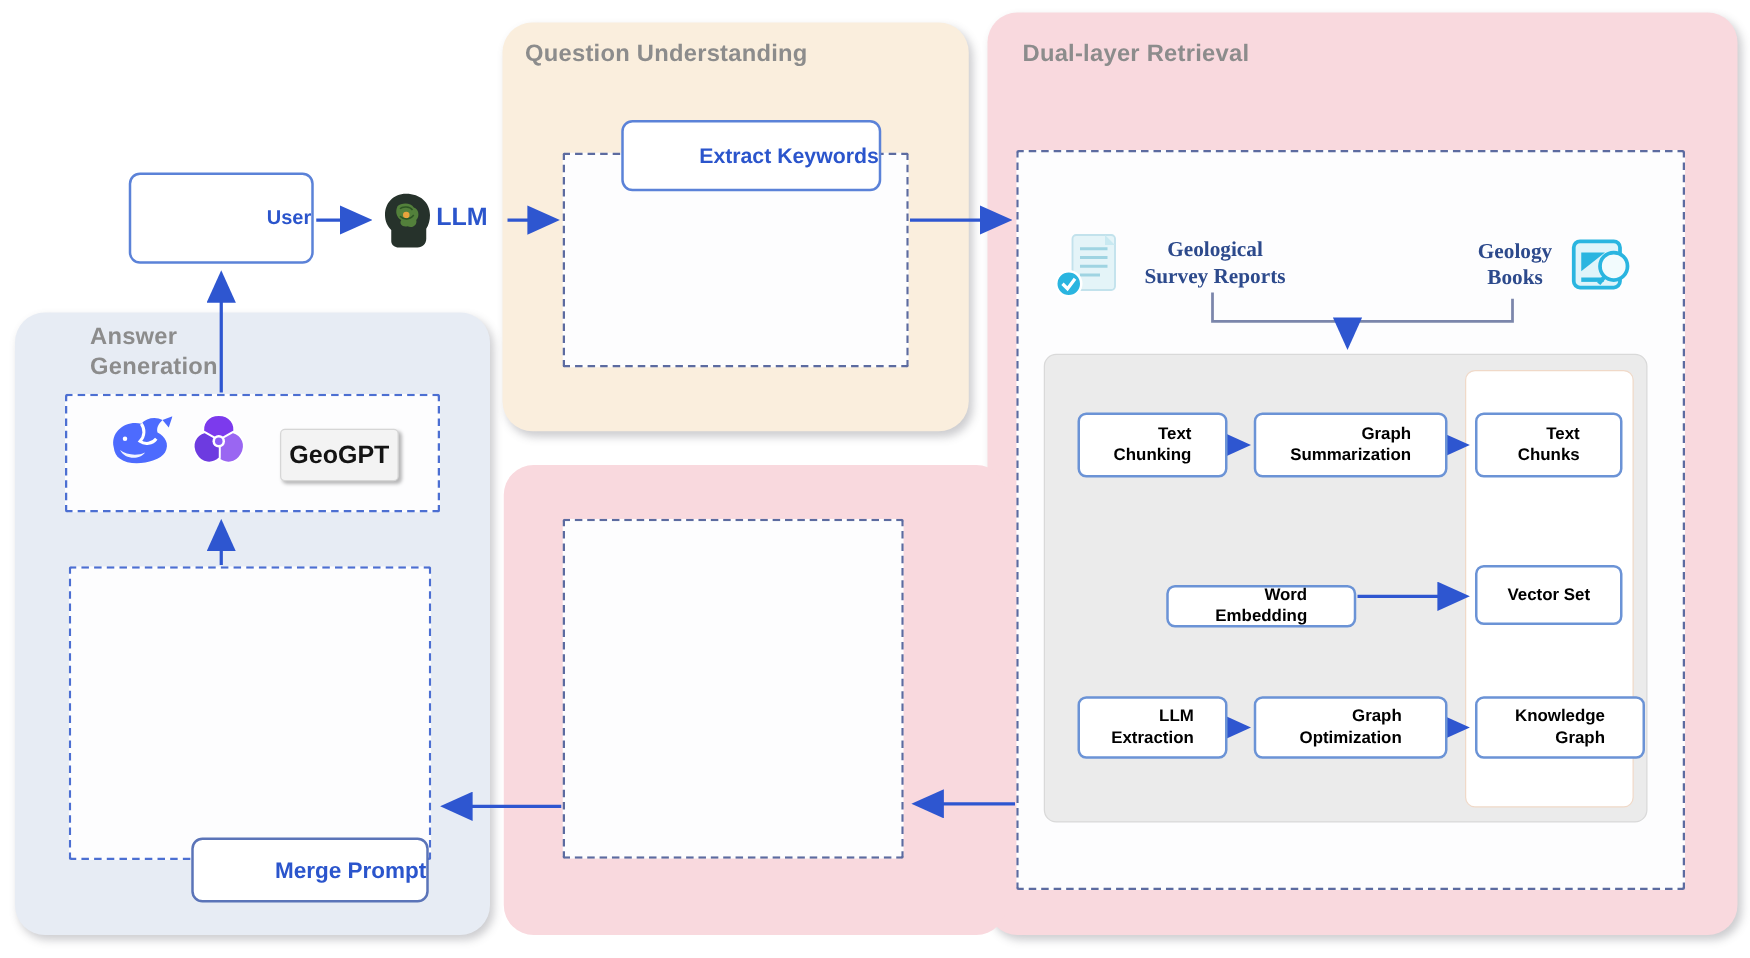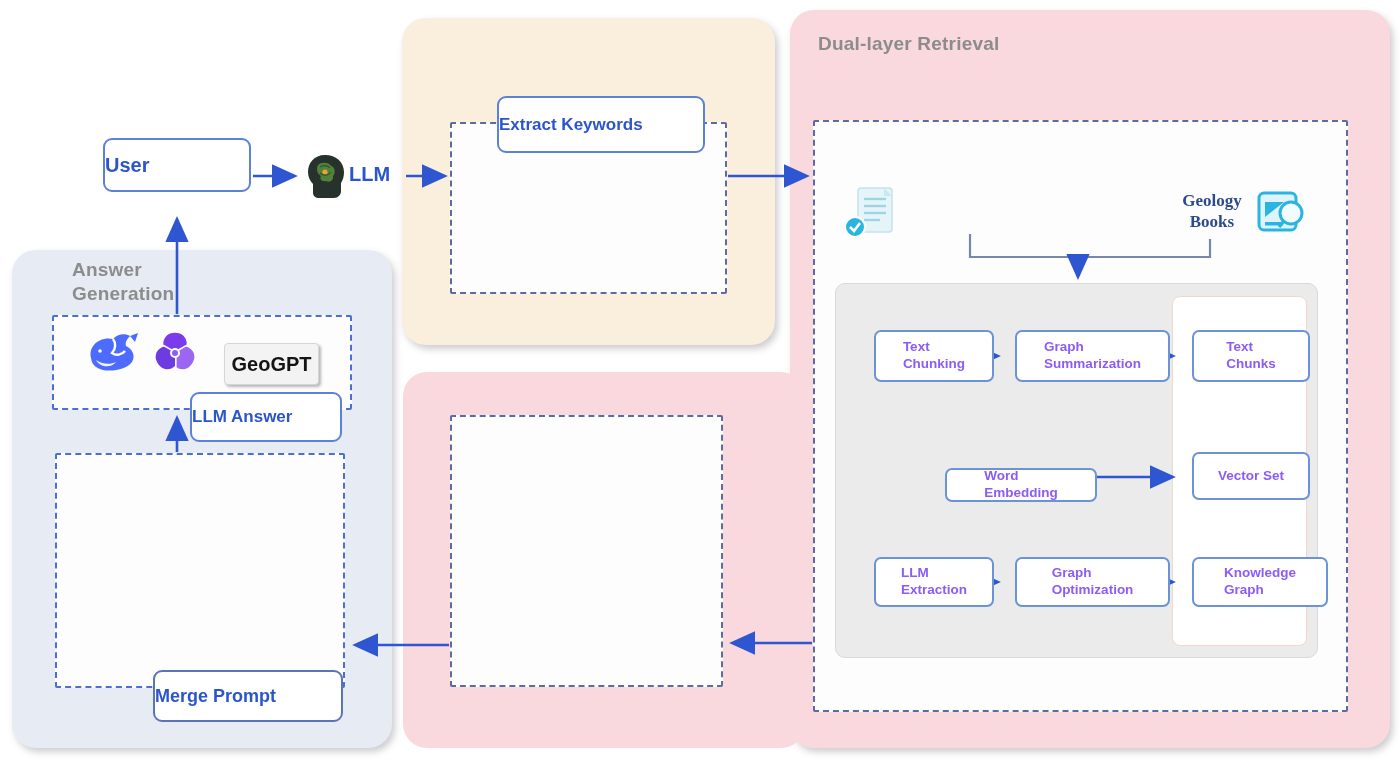--- a/index.html
+++ b/index.html
@@ -13,24 +13,24 @@
   .panel-pink{background:#f9d9de;}
   .panel-blue{background:#e7ecf4;}
   .panel-title{font-size:19px;font-weight:700;color:#8c8c8c;letter-spacing:.2px;z-index:6;}
 
   
   .dashedbox{border:2px dashed #5c6ba0;background:#fdfdfe;border-radius:2px;z-index:2;}
   .dashedbox-blue{border:2px dashed #4c6fd2;background:#fdfdfe;border-radius:2px;z-index:2;}
 
   
   .bluebox{background:#ffffff;border:2.5px solid #5b82d8;border-radius:9px;display:flex;
-           align-items:center;justify-content:flex-start;color:#2b55cc;font-weight:700;z-index:10;}
+           align-items:center;justify-content:flex-end;color:#2b55cc;font-weight:700;z-index:10;}
   .pipebox{background:#ffffff;border:2px solid #6b93d6;border-radius:7px;display:flex;
-           align-items:center;justify-content:center;text-align:left;color:#8b5cf6;
-           font-weight:700;font-size:13.5px;line-height:1.25;z-index:10;margin-left:12px;}
+           align-items:center;justify-content:center;text-align:right;color:#000000;
+           font-weight:700;font-size:13.5px;line-height:1.25;z-index:10;}
 
   
   .graypanel{background:#ebebeb;border:1.5px solid #d9d9d9;border-radius:10px;z-index:2;}
   .whitecol{background:#ffffff;border:1.5px solid #f0d9c8;border-radius:8px;z-index:3;}
 
   
   .fieldline{font-size:15px;line-height:21.7px;color:#4a6cd4;z-index:6;}
   .fieldline b{color:#2b50c8;font-weight:700;}
   .indent{padding-left:14px;}
   .serif-label{font-family:"Liberation Serif",serif;font-weight:700;font-size:17px;
@@ -48,20 +48,21 @@
 </head>
 <body>
 
 <div id="canvas">
 
   <div class="abs panel panel-cream" style="left:402px;top:18px;width:373px;height:327px;"></div>
   <div class="abs panel panel-pink" style="left:790px;top:10px;width:600px;height:738px;"></div>
   <div class="abs panel panel-pink" style="left:403px;top:372px;width:402px;height:376px;box-shadow:none;"></div>
   <div class="abs panel panel-blue" style="left:12px;top:250px;width:380px;height:498px;"></div>
 
+  <div class="abs panel-title" style="left:420px;top:33px;">Question Understanding</div>
   <div class="abs panel-title" style="left:818px;top:33px;">Dual-layer Retrieval</div>
   <div class="abs panel-title pre" style="left:42px;top:258px;line-height:1.25;margin-left:30px;">Answer
 Generation</div>
 
   <div class="abs dashedbox" style="left:450px;top:122px;width:277px;height:172px;"></div>
   <div class="abs dashedbox" style="left:813px;top:120px;width:535px;height:592px;"></div>
   <div class="abs dashedbox" style="left:450px;top:415px;width:273px;height:272px;"></div>
   <div class="abs dashedbox-blue" style="left:52px;top:315px;width:300px;height:95px;"></div>
   <div class="abs dashedbox-blue" style="left:55px;top:453px;width:290px;height:235px;"></div>
 
@@ -83,21 +84,21 @@
     <line x1="1159" y1="356" x2="1172" y2="356" stroke="#2e56d0" stroke-width="2.6" marker-end="url(#ah)"></line>
     <line x1="1086" y1="477" x2="1172" y2="477" stroke="#2e56d0" stroke-width="2.6" marker-end="url(#ah)"></line>
     <line x1="983" y1="582" x2="997" y2="582" stroke="#2e56d0" stroke-width="2.6" marker-end="url(#ah)"></line>
     <line x1="1159" y1="582" x2="1172" y2="582" stroke="#2e56d0" stroke-width="2.6" marker-end="url(#ah)"></line>
     <line x1="812" y1="643" x2="733" y2="643" stroke="#2e56d0" stroke-width="2.6" marker-end="url(#ah)"></line>
     <line x1="449" y1="645" x2="356" y2="645" stroke="#2e56d0" stroke-width="2.6" marker-end="url(#ah)"></line>
     <line x1="177" y1="452" x2="177" y2="419" stroke="#2e56d0" stroke-width="2.6" marker-end="url(#ah)"></line>
     <line x1="177" y1="314" x2="177" y2="220" stroke="#2e56d0" stroke-width="2.6" marker-end="url(#ah)"></line>
   </svg>
 
-  <div class="abs bluebox" style="left:103px;top:138px;width:148px;height:54px;font-size:20px;">
+  <div class="abs bluebox" style="left:103px;top:138px;width:148px;height:73px;font-size:16px;">
     <span>User</span>
   </div>
 
   <div class="abs iconwrap" style="left:305px;top:152px;width:40px;height:47px;">
     <svg width="38" height="46" viewBox="0 0 38 46">
       <path d="M19 2 C8 2 2 10 2 19 C2 24 4 28 7 31 L7 40 C7 43 10 45 13 45 L28 45 C32 45 35 42 35 38 L35 30 C37 27 38 23 38 19 C38 9 30 2 19 2 Z" fill="#26322b"></path>
       <path d="M12 12 C10 16 11 21 15 23 C13 26 16 29 20 28 C24 30 28 27 27 23 C30 20 29 14 25 13 C23 9 15 9 12 12 Z" fill="#53803b"></path>
       <circle cx="19" cy="19" r="2.6" fill="#e8a33d"></circle>
       <path d="M14 14 C16 12 22 12 24 15 M14 20 C17 23 22 23 25 19" stroke="#2d5524" stroke-width="1.2" fill="none"></path>
     </svg>
@@ -130,20 +131,22 @@
       <rect x="16" y="2" width="34" height="44" rx="3" fill="#e4f4f8" stroke="#c2e2ec" stroke-width="1.5"></rect>
       <path d="M42 2 L50 10 L42 10 Z" fill="#c9e9f1"></path>
       <line x1="22" y1="13" x2="44" y2="13" stroke="#9fd4e2" stroke-width="2.4"></line>
       <line x1="22" y1="20" x2="44" y2="20" stroke="#9fd4e2" stroke-width="2.4"></line>
       <line x1="22" y1="27" x2="44" y2="27" stroke="#9fd4e2" stroke-width="2.4"></line>
       <line x1="22" y1="34" x2="38" y2="34" stroke="#9fd4e2" stroke-width="2.4"></line>
       <circle cx="13" cy="41" r="10" fill="#2ab5e0" stroke="#ffffff" stroke-width="2"></circle>
       <path d="M8 41 L12 45 L18 37" stroke="#ffffff" stroke-width="2.6" fill="none"></path>
     </svg>
   </div>
+  <div class="abs serif-label pre" style="left:898px;top:190px;width:148px;">Geological
+Survey Reports</div>
 
   <div class="abs serif-label pre" style="left:1163px;top:191px;width:98px;">Geology
 Books</div>
   <div class="abs iconwrap" style="left:1255px;top:188px;width:52px;height:48px;">
     <svg width="50" height="46" viewBox="0 0 50 46">
       <rect x="3" y="4" width="37" height="37" rx="5" fill="#dff4fa" stroke="#2ab5e0" stroke-width="3"></rect>
       <path d="M9 13 L28 13 L9 28 Z" fill="#2ab5e0"></path>
       <rect x="9" y="33" width="18" height="3.5" fill="#2ab5e0"></rect>
       <circle cx="35" cy="24" r="11" fill="#f2fbfd" stroke="#2ab5e0" stroke-width="3"></circle>
       <line x1="28" y1="32" x2="23" y2="38" stroke="#2ab5e0" stroke-width="3.4"></line>
@@ -196,23 +199,20 @@
         <path d="M25 5 C34 5 39 12 37 20 L25 27 L13 20 C11 12 16 5 25 5 Z" fill="#6d3be0" stroke="#ffffff" stroke-width="1.6" transform="rotate(240 25 26)"></path>
         <circle cx="25" cy="26" r="5" fill="#ffffff"></circle>
         <circle cx="25" cy="26" r="3" fill="#8b5cf6"></circle>
       </g>
     </svg>
   </div>
   <div class="abs geogpt" style="left:224px;top:331px;width:95px;height:42px;margin-top:12px;">
     <span>GeoGPT</span>
   </div>
 
-  <div class="abs bluebox" style="left:190px;top:392px;width:152px;height:50px;font-size:17px;">
-    <span>LLM Answer</span>
-  </div>
 
   <div class="abs" style="left:82px;top:466px;">
     <div class="fieldline">
       <b>Question:</b> <span>xxx......</span>
     </div>
     <div class="fieldline">
       <b>Entity Snippets:</b><span></span>
     </div>
     <div class="fieldline indent">
       <span>Snippet:</span> <span>xxx......</span>

